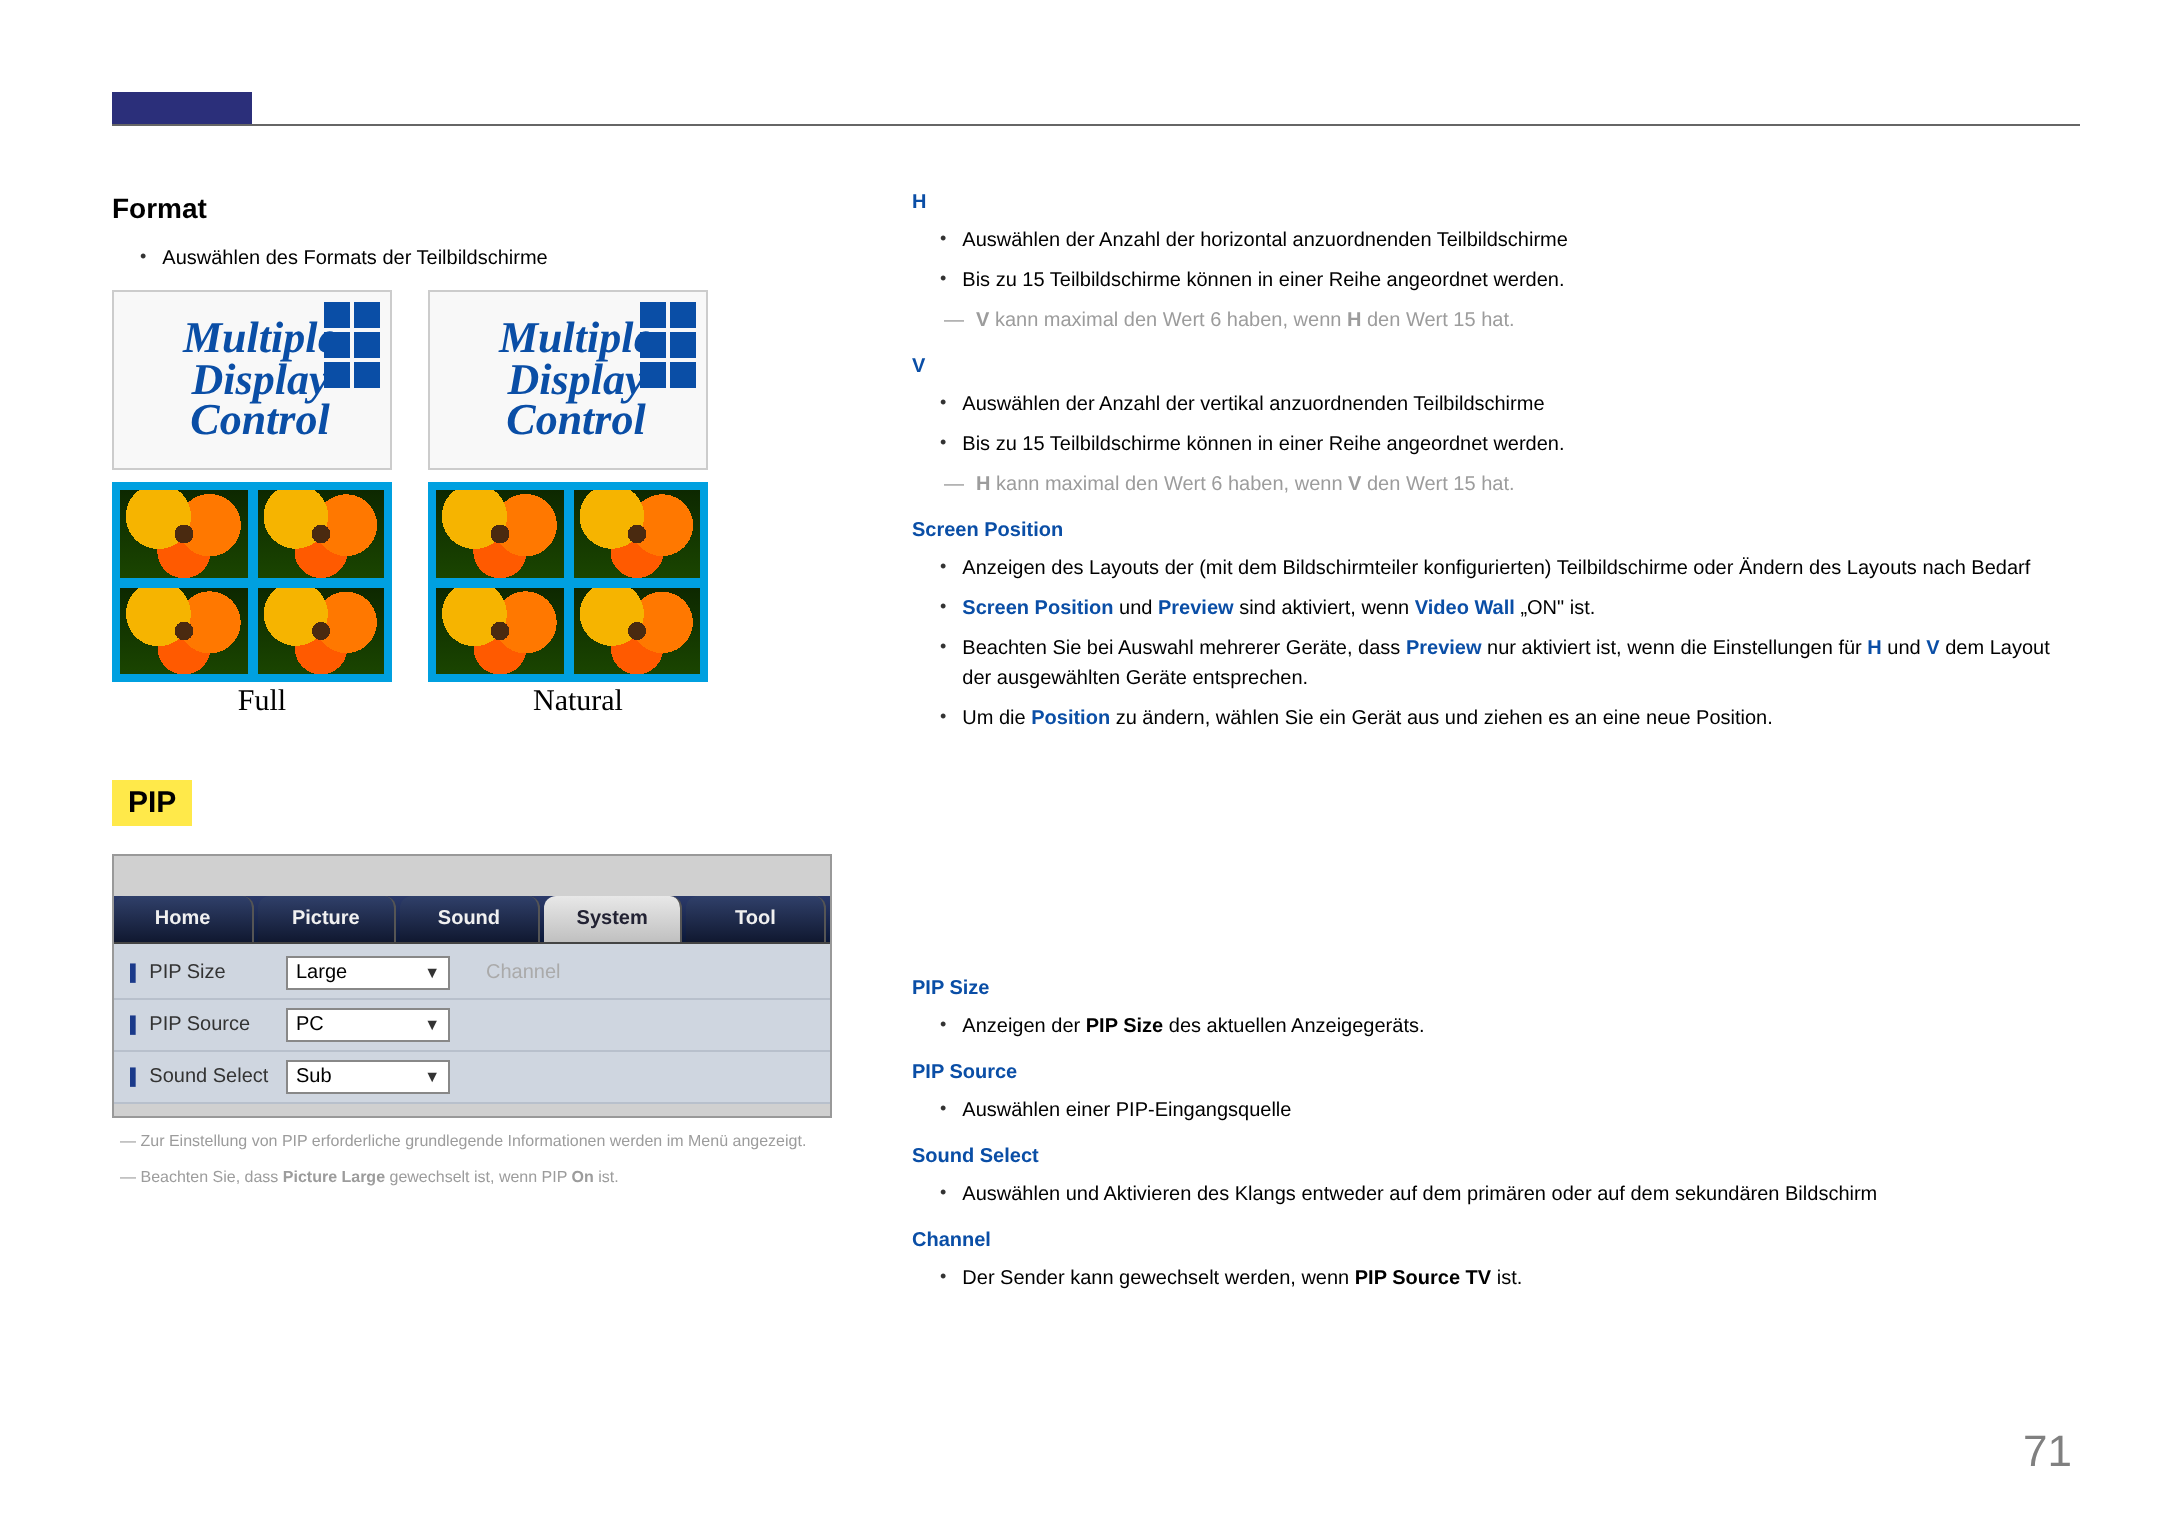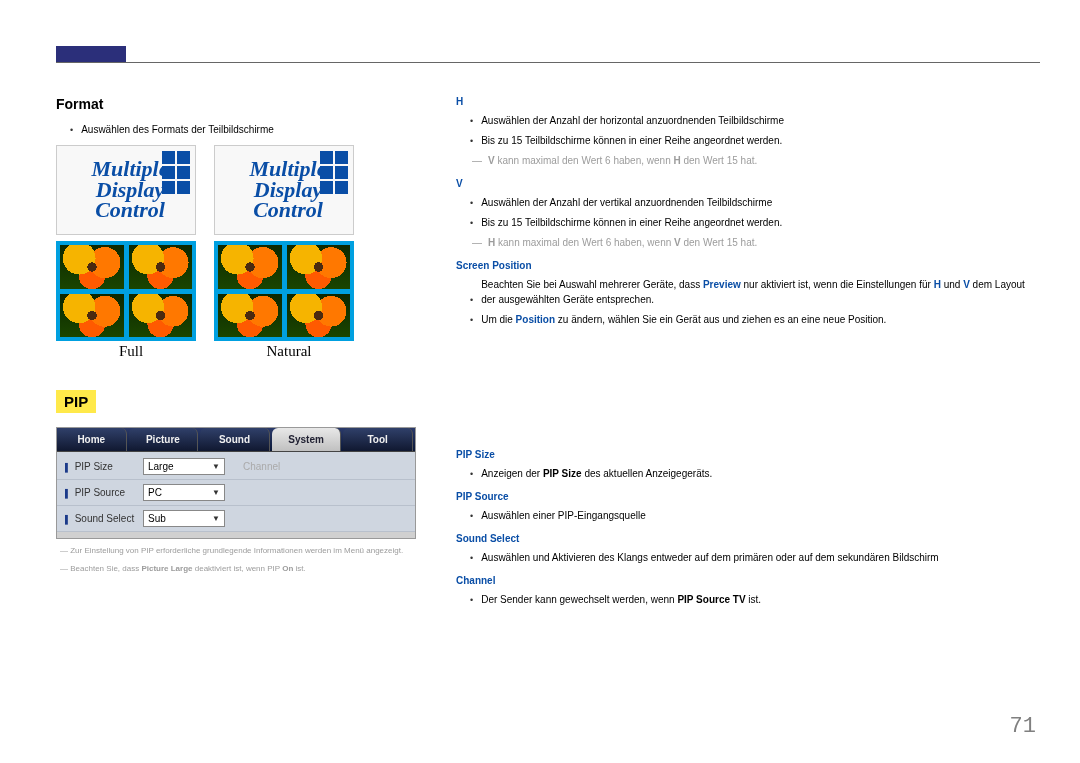--- a/index.html
+++ b/index.html
@@ -40,21 +40,21 @@
     top: 96px;
     width: 576px;
   }
   .h-format {
     font-size: 14px;
     font-weight: bold;
     margin-bottom: 10px;
   }
   .bullet-row {
     display: flex;
-    align-items: flex-end;
+    align-items: flex-start;
     padding-left: 14px;
     margin-bottom: 4px;
     line-height: 1.5;
   }
   .dot::before {
     content: "•";
     margin-right: 8px;
     font-size: 9px;
     color: #333;
   }
@@ -132,20 +132,21 @@
     padding-bottom: 6px;
   }
   .tab-bar {
     height: 24px;
     display: flex;
     background: linear-gradient(#2b3a6a, #0b1838);
     border-bottom: 1px solid #444;
     font-size: 10px;
     color: #f0f0f0;
     font-weight: bold;
+    margin-top: 20px;
   }
   .tab {
     flex: 1;
     border-right: 1px solid #555;
     border-top-left-radius: 6px;
     border-top-right-radius: 6px;
     margin-right: 2px;
     background: linear-gradient(#30406a,#101830);
     display: flex;
     align-items: center;
@@ -206,21 +207,21 @@
     margin-bottom: 4px;
   }
   .sub-indent::before { content: "―"; margin-left: -14px; margin-right: 6px; }
   .r-one { margin-bottom: 5px; }
   .page-num {
     position: absolute;
     right: 44px;
     bottom: 24px;
     font-size: 22px;
     color: #808080;
-    font-family: Liberation Mono, monospace;
+    font-family: Liberation Sans, sans-serif;
   }
   .lower-section { margin-top: 122px; }
 </style>
 </head>
 <body>
 
 <div class="tab-marker"></div>
 <div class="hr"></div>
 
 <div class="left-col">
@@ -306,21 +307,21 @@
         <span class="panel-label">Sound Select</span>
         <div class="dropdown">
           <span>Sub</span>
             <span class="arr">▼</span>
         </div>
       </div>
     </div>
   </div>
 
   <div class="footnote">― <span>Zur Einstellung von PIP erforderliche grundlegende Informationen werden im Menü angezeigt.</span></div>
-  <div class="footnote">― <span>Beachten Sie, dass </span><span class="em">Picture Large</span><span> deaktiviert ist, wenn PIP </span><span class="em">On</span><span> ist.</span></div>
+  <div class="footnote">― <span>Beachten Sie, dass </span><span class="em">Picture Large</span><span> gewechselt ist, wenn PIP </span><span class="em">On</span><span> ist.</span></div>
 </div>
 
 <div class="right-col">
   <div class="blue-head first">H</div>
   <div class="bullet-row dot r-one">
       <span>Auswählen der Anzahl der horizontal anzuordnenden Teilbildschirme</span>
     </div>
   <div class="bullet-row dot r-one">
       <span>Bis zu 15 Teilbildschirme können in einer Reihe angeordnet werden.</span>
     </div>
@@ -329,20 +330,26 @@
   <div class="blue-head">V</div>
   <div class="bullet-row dot r-one">
       <span>Auswählen der Anzahl der vertikal anzuordnenden Teilbildschirme</span>
     </div>
   <div class="bullet-row dot r-one">
       <span>Bis zu 15 Teilbildschirme können in einer Reihe angeordnet werden.</span>
     </div>
   <div class="sub-indent"><span class="b-bold">H</span><span> kann maximal den Wert 6 haben, wenn </span><span class="b-bold">V</span><span> den Wert 15 hat.</span></div>
 
   <div class="blue-head">Screen Position</div>
+  <div class="bullet-row dot r-one">
+      <span>Anzeigen des Layouts der (mit dem Bildschirmteiler konfigurierten) Teilbildschirme oder Ändern des Layouts nach Bedarf</span>
+    </div>
+  <div class="bullet-row dot r-one">
+      <span><span class="b-blue">Screen Position</span><span> und </span><span class="b-blue">Preview</span><span> sind aktiviert, wenn </span><span class="b-blue">Video Wall</span><span> „ON" ist.</span></span>
+    </div>
   <div class="bullet-row dot r-one">
       <span><span>Beachten Sie bei Auswahl mehrerer Geräte, dass </span><span class="b-blue">Preview</span><span> nur aktiviert ist, wenn die Einstellungen für </span><span class="b-blue">H</span><span> und </span><span class="b-blue">V</span><span> dem Layout der ausgewählten Geräte entsprechen.</span></span>
     </div>
   <div class="bullet-row dot r-one">
       <span><span>Um die </span><span class="b-blue">Position</span><span> zu ändern, wählen Sie ein Gerät aus und ziehen es an eine neue Position.</span></span>
     </div>
 
   <div class="lower-section">
     <div class="blue-head">PIP Size</div>
     <div class="bullet-row dot r-one">

